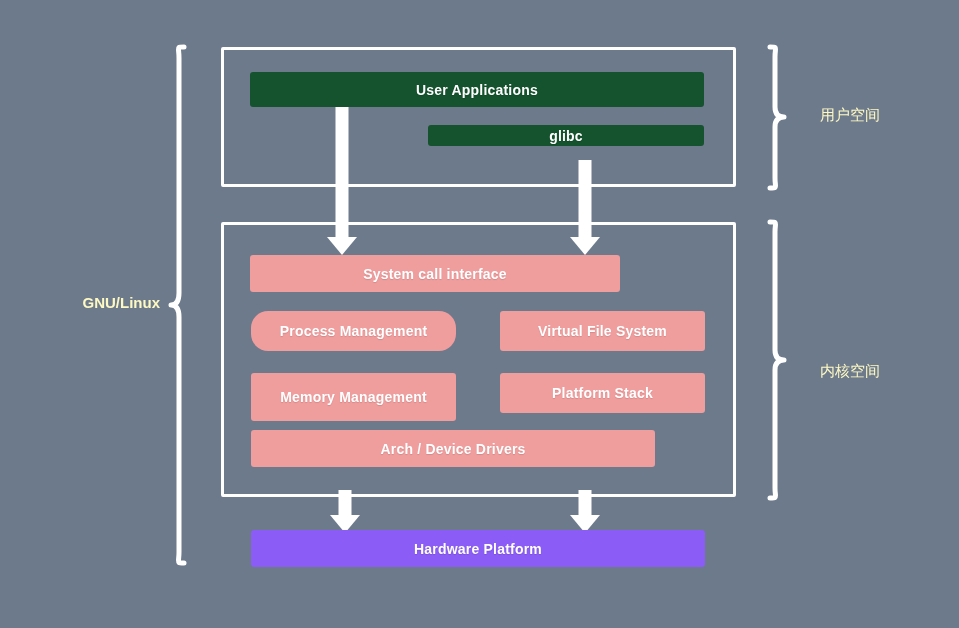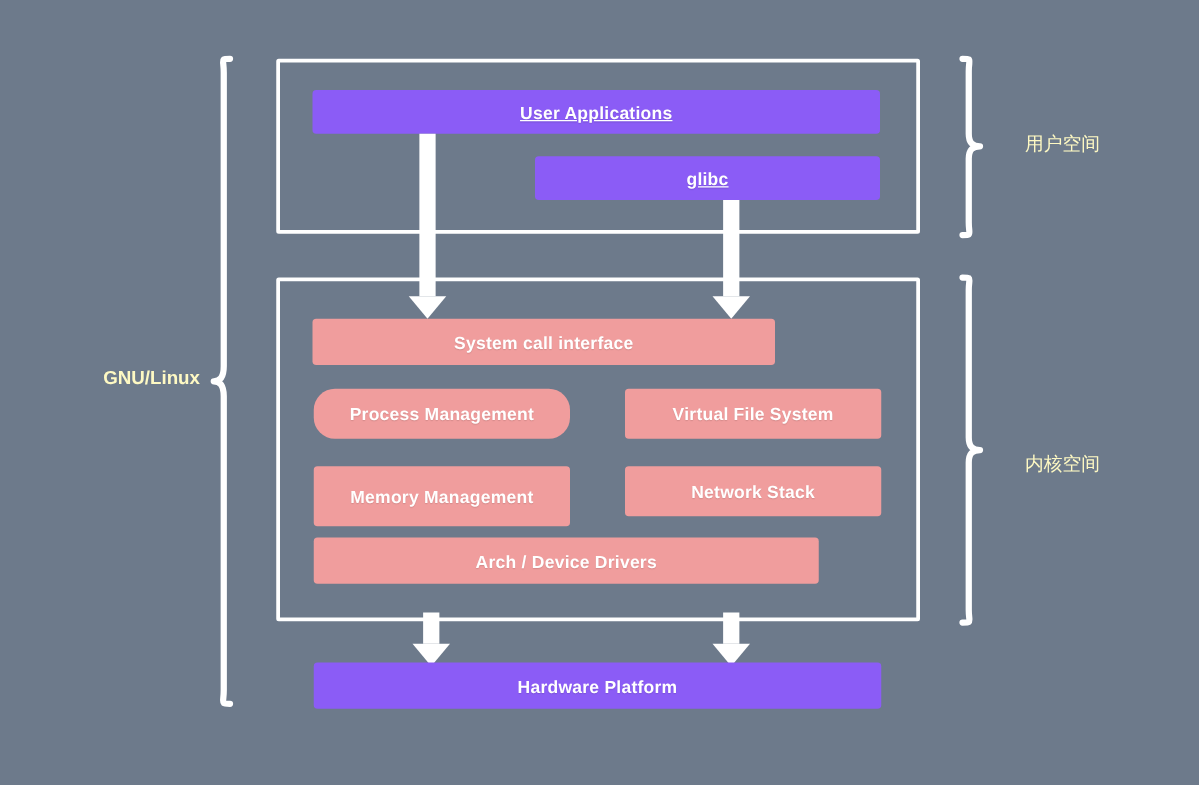--- a/index.html
+++ b/index.html
@@ -35,21 +35,21 @@
     align-items: center;
     justify-content: center;
     border-radius: 3px;
     color: #ffffff;
     font-weight: bold;
     font-size: 14px;
     letter-spacing: 0.2px;
     text-shadow: 0 1px 1px rgba(0,0,0,0.12);
     white-space: nowrap;
   }
-  .block.user   { background: #8b5cf6; text-decoration: underline; }
+  .block.user   { background: #14532d; }
   .block.kernel { background: #f09d9d; }
   .block.hw     { background: #8b5cf6; }
 
   
   .arrow { position: absolute; }
   .arrow .shaft {
     position: absolute;
     left: 50%;
     transform: translateX(-50%);
     top: 0;
@@ -96,21 +96,21 @@
     </svg>
     <span class="brace-label left-side" style="left:-100px; top:250px; width:92px;">GNU/Linux</span>
   </div>
 
   <div class="space-container" style="left:221px; top:47px; width:515px; height:140px;"></div>
 
   <div class="block user" style="left:250px; top:72px; width:454px; height:35px;">
     <span>User Applications</span>
   </div>
 
-  <div class="block user" style="left:428px; top:125px; width:276px; height:35px;">
+  <div class="block user" style="left:428px; top:125px; width:276px; height:21px;">
     <span>glibc</span>
   </div>
 
   <div class="brace-group" style="left:766px; top:44px;">
     <svg class="brace-svg" width="22" height="150" viewBox="0 0 22 150">
       <path d="M 4 3
                C 12 3, 9 3, 9 13
                L 9 63
                C 9 70, 12 73, 18 73
                C 12 73, 9 76, 9 83
@@ -142,21 +142,21 @@
 
   <div class="block kernel" style="left:500px; top:311px; width:205px; height:40px;">
     <span>Virtual File System</span>
   </div>
 
   <div class="block kernel" style="left:251px; top:373px; width:205px; height:48px;">
     <span>Memory Management</span>
   </div>
 
   <div class="block kernel" style="left:500px; top:373px; width:205px; height:40px;">
-    <span>Network Stack</span>
+    <span>Platform Stack</span>
   </div>
 
   <div class="block kernel" style="left:251px; top:430px; width:404px; height:37px;">
     <span>Arch / Device Drivers</span>
   </div>
 
   <div class="brace-group" style="left:766px; top:219px;">
     <svg class="brace-svg" width="22" height="285" viewBox="0 0 22 285">
       <path d="M 4 3
                C 12 3, 9 3, 9 13

